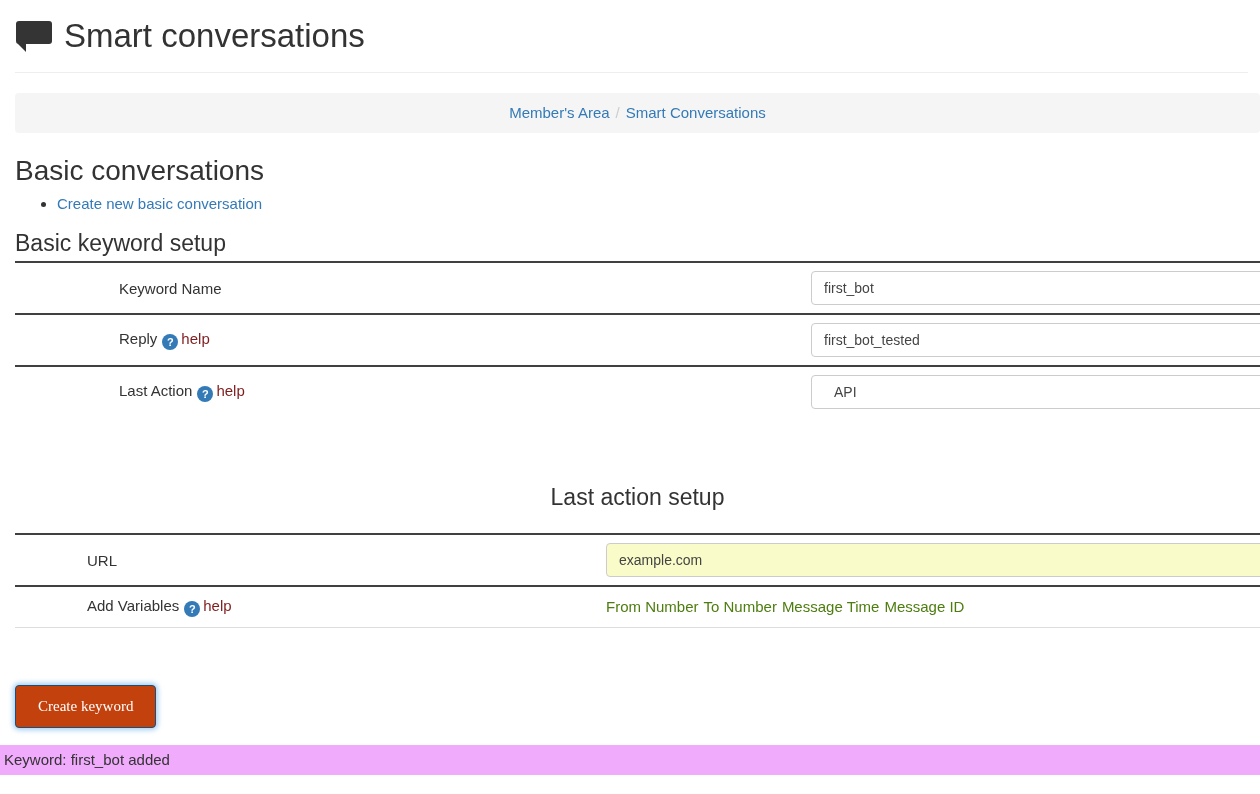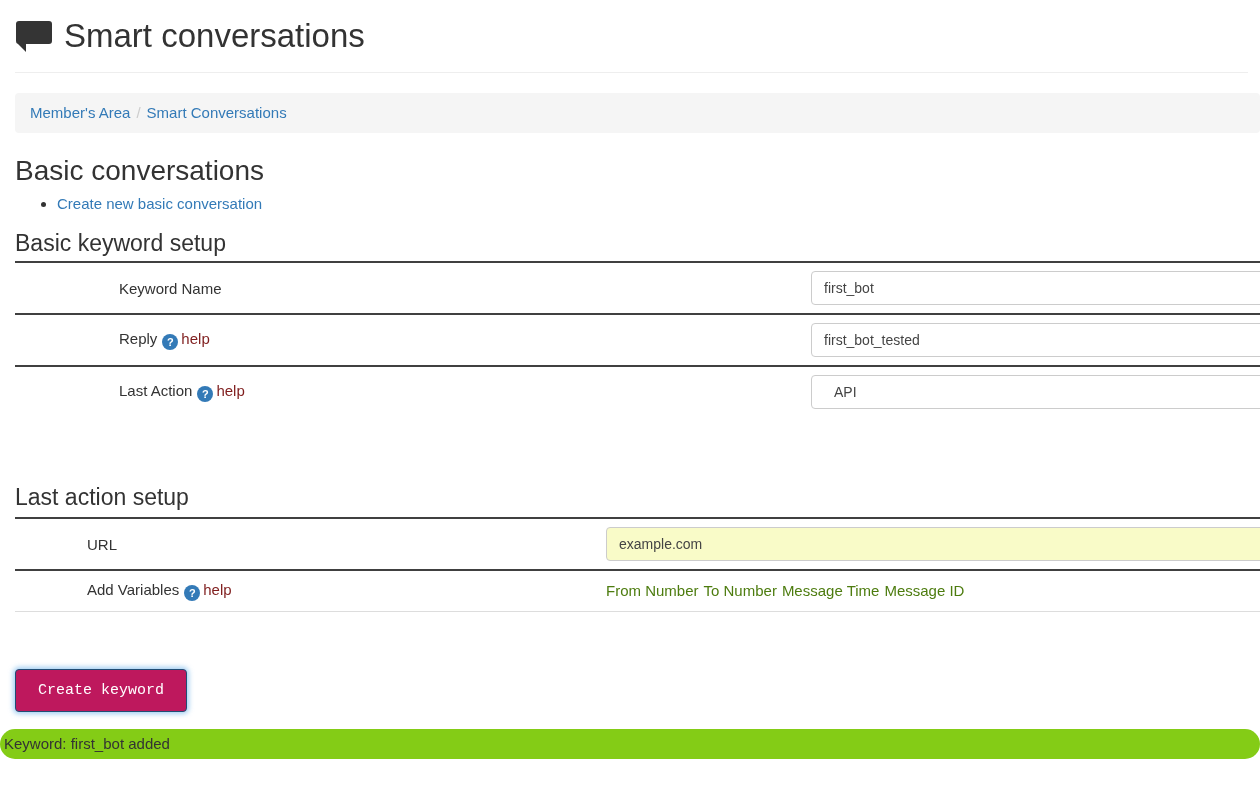--- a/index.html
+++ b/index.html
@@ -33,37 +33,38 @@
 
   
   .breadcrumb {
     margin: 20px 0 0 0;
     background: #f5f5f5;
     border-radius: 4px;
     padding: 10px 15px;
     font-size: 15px;
     line-height: 20px;
     list-style: none;
+    text-align: center;
   }
   .breadcrumb a { color: #337ab7; text-decoration: none; }
   .breadcrumb .separator { color: #ccc; padding: 0 6px; }
 
   h2.section-h2 {
     font-size: 28px;
     font-weight: 400;
     margin: 22px 11px 8px 0;
     line-height: 31px;
   }
   h3.section-h3 {
     font-size: 23px;
     font-weight: 400;
     margin: 16px 0 5px 0;
     line-height: 26px;
   }
-  h3.mt-lg { margin-top: 67px; margin-bottom: 7px; }
+  h3.mt-lg { margin-top: 67px; margin-bottom: 23px; text-align: center; }
 
   ul.link-list {
     margin: 8px 0 16px 0;
     padding-left: 42px;
     font-size: 15px;
     line-height: 20px;
   }
   ul.link-list li { margin: 2px 0; }
   a.plain-link { color: #337ab7; text-decoration: none; }
 
@@ -118,44 +119,43 @@
   a.help-link { color: #7f1d1d; text-decoration: none; font-size: 15px; }
 
   .var-links { font-size: 15px; line-height: 22px; padding-top: 1px; padding-bottom: 1px; }
   .var-links a { color: #4d7c0f; text-decoration: none; margin-right: 5px; }
   table.t2 tr.row-vars td { padding-top: 9px; padding-bottom: 9px; }
 
   
   .btn-primary {
     display: inline-block;
     margin-top: 57px;
-    background: #be185d;
+    background: #c2410c;
     border: 1px solid #204d74;
     color: #fff;
-    font-family: Liberation Mono, monospace;
+    font-family: Liberation Serif, serif;
     font-size: 15px;
     line-height: 21px;
     padding: 10px 22px;
     border-radius: 4px;
     cursor: pointer;
     box-shadow: 0 0 5px 2px rgba(102, 175, 233, 0.6);
     outline: none;
   }
 
   
   .status-bar {
     margin-top: 17px;
     margin-left: -15px;
     width: 1260px;
-    background: #84cc16;
+    background: #f0abfc;
     padding: 5px 4px;
     font-size: 15px;
     line-height: 20px;
     color: #333;
-    border-radius: 15px;
   }
 </style>
 </head>
 <body>
 
 <div class="container">
 
   
   <div class="page-header">
     <h1 class="page-title">

